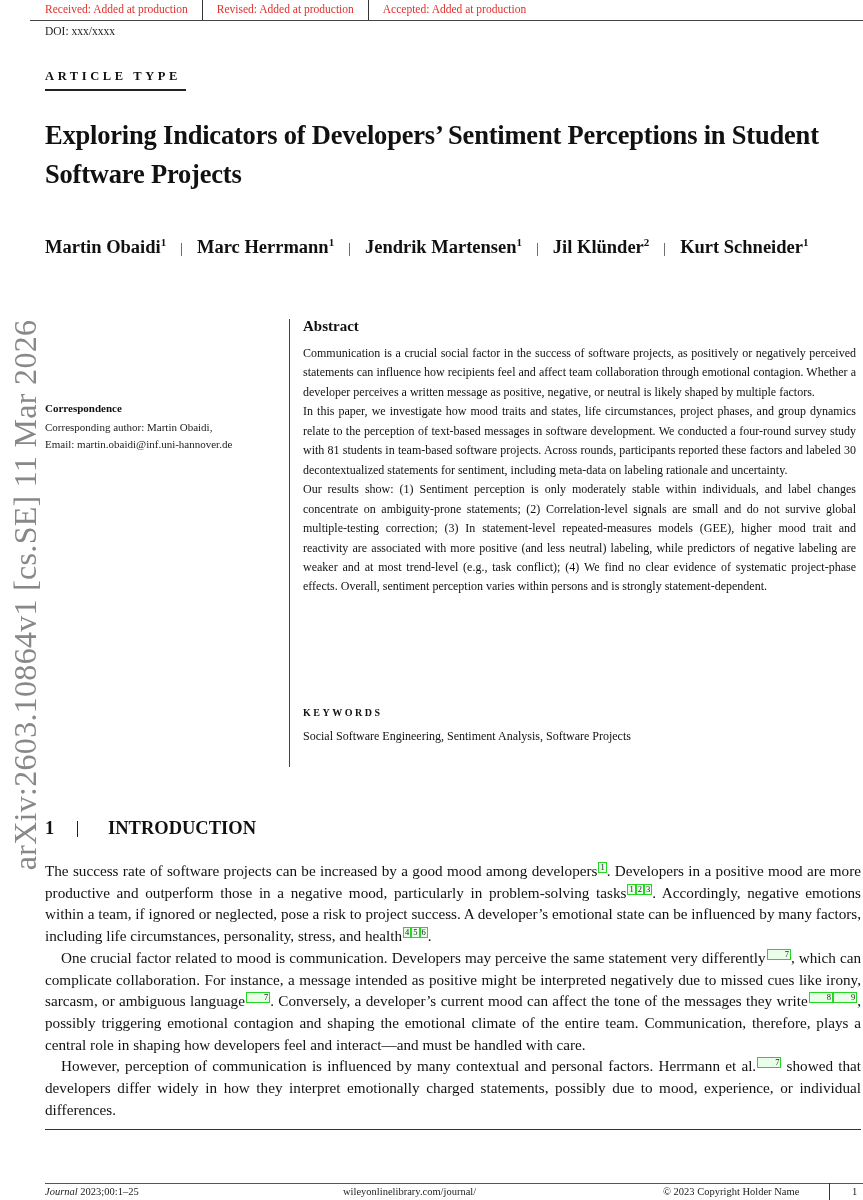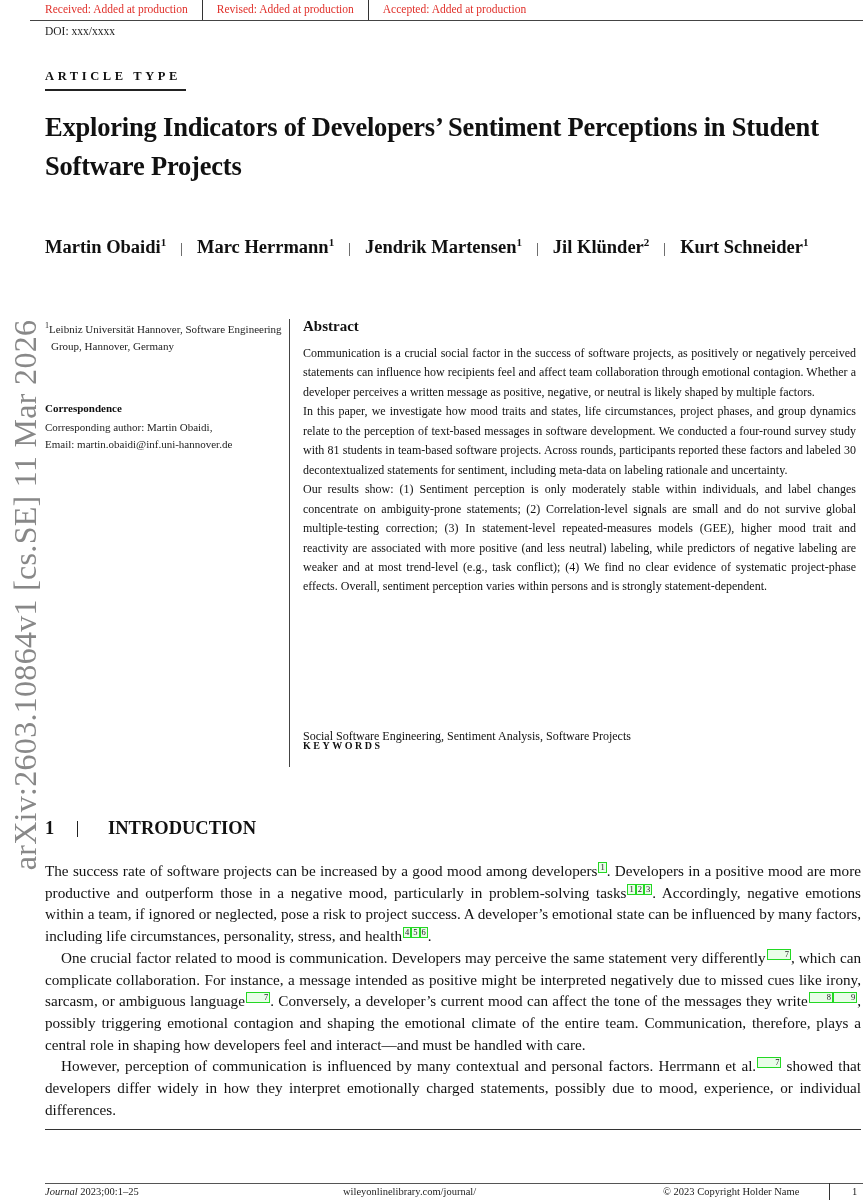--- a/index.html
+++ b/index.html
@@ -10,40 +10,40 @@
   
   .dates { left:45px; top:0; height:20px; display:flex; font-size:11.5px; color:#e0302a;justify-content:center; }
   .dates .d { padding:3px 0 0 0; white-space:nowrap; }
   .dates .sep { width:1px; background:#333; height:20px; margin:0 14px; }
   .hrule-top { left:30px; top:20px; width:833px; height:1px; background:#444; }
   .doi { left:45px; top:25px; font-size:11.5px; color:#222; }
 
   .art-type { left:45px; top:69px; font-size:12.5px; font-weight:bold; letter-spacing:3.6px; color:#111; }
   .art-rule { left:45px; top:89px; width:141px; height:2px; background:#222; }
 
-  .title { left:45px; top:108px; width:800px; font-size:26.5px; font-weight:bold; line-height:39px; color:#111; letter-spacing:-0.2px; }
+  .title { left:45px; top:116px; width:800px; font-size:26.5px; font-weight:bold; line-height:39px; color:#111; letter-spacing:-0.2px; }
 
   .authors { left:45px; top:228px; width:800px; font-size:18.5px; font-weight:bold; line-height:28px; }
   .authors .a { white-space:nowrap;margin-top:24px; }
   .authors sup { font-size:11px; }
   .authors .bar { font-weight:normal; font-size:14px; margin:0 14px; color:#333; }
 
   .aff { left:45px; top:317px; width:240px; font-size:11px; line-height:17px; color:#222; }
   .aff .item { padding-left:6px; text-indent:-6px; margin-bottom:3px; }
   .aff sup { font-size:8px; }
   .corr-h { left:45px; top:402px; font-size:11px; font-weight:bold; }
   .corr { left:45px; top:419px; font-size:11px; line-height:17px; color:#222; }
 
   .vrule { left:289px; top:319px; width:1px; height:448px; background:#444; }
 
   .abs-h { left:303px; top:318px; font-size:15px; font-weight:bold; }
   .abs-body { left:303px; top:344px; width:553px; font-size:12px; line-height:19.45px; text-align:justify; color:#111; }
   .abs-body p { margin:0; }
 
-  .kw-h { left:303px; top:740px; font-size:10px; font-weight:bold; letter-spacing:2.5px; }
+  .kw-h { left:303px; top:707px; font-size:10px; font-weight:bold; letter-spacing:2.5px; }
   .kw { left:303px; top:729px; font-size:12px; color:#111; }
 
   .sec { left:45px; top:818px; font-size:18.5px; font-weight:bold; display:flex; align-items:center; }
   .sec .num { width:32px; }
   .sec .sbar { width:1px; height:16px; background:#222; margin-right:30px; }
 
   .intro { left:45px; top:860px; width:816px; font-size:15.2px; line-height:21.7px; text-align:justify; color:#111; }
   .intro p { margin:0; }
   .intro p.ind { text-indent:16px; }
   .cite { display:inline-block; border:1px solid #23d823; background:#eafde9; font-size:8.5px; line-height:9px;
@@ -73,21 +73,20 @@
 <div class="abs art-type">ARTICLE TYPE</div>
 <div class="abs art-rule"></div>
 
 <div class="abs title">Exploring Indicators of Developers’ Sentiment Perceptions in Student Software Projects</div>
 
 <div class="abs authors">
   <span class="a"><span>Martin Obaidi</span><sup>1</sup></span><span class="bar">|</span><span class="a"><span>Marc Herrmann</span><sup>1</sup></span><span class="bar">|</span><span class="a"><span>Jendrik Martensen</span><sup>1</sup></span><span class="bar">|</span><span class="a"><span>Jil Klünder</span><sup>2</sup></span><span class="bar">|</span><span><span>Kurt Schneider</span><sup>1</sup></span>
 </div>
 
 <div class="abs aff">
-  <div class="item"><sup>1</sup><span>Leibniz Universität Hannover, Software Engineering Group, Hannover, Germany</span></div>
 </div>
 <div class="abs corr-h">Correspondence</div>
 <div class="abs corr">
   <div>Corresponding author: Martin Obaidi,</div>
   <div>Email: martin.obaidi@inf.uni-hannover.de</div>
 </div>
 
 <div class="abs vrule"></div>
 
 <div class="abs abs-h">Abstract</div>

